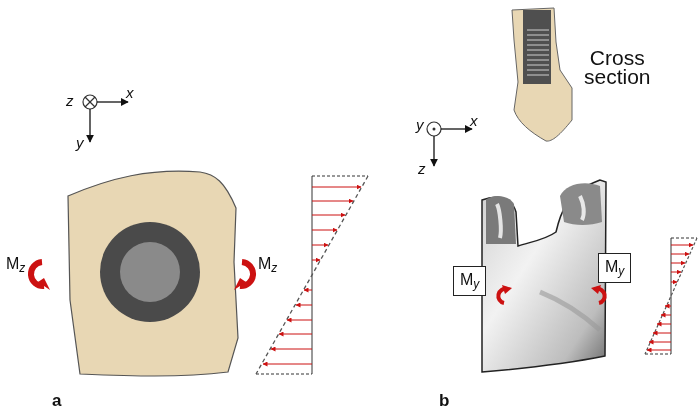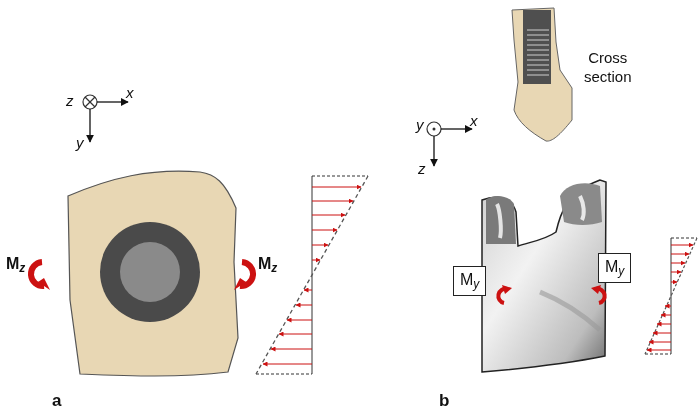--- a/index.html
+++ b/index.html
@@ -1,24 +1,24 @@
 <!DOCTYPE html>
 <html><head>
 <meta charset="utf-8">
 <style>
   html, body { margin: 0; padding: 0; background: #ffffff; }
   body { width: 700px; height: 412px; position: relative; overflow: hidden;
          font-family: "Liberation Sans", sans-serif; }
   svg { position: absolute; left: 0; top: 0; }
   .lbl { position: absolute; color: #111; font-family: "Liberation Sans", sans-serif; }
   .axis { font-style: italic; font-size: 15px; }
-  .mom { font-size: 16px; font-weight: bold; }
+  .mom { font-size: 16px; }
   .mom sub { font-style: italic; font-size: 12px; vertical-align: -3px; }
   .panel { font-weight: bold; font-size: 17px; }
-  .xs { font-size: 15px; text-align: center; line-height: 19px; }
+  .xs { font-size: 21px; text-align: center; line-height: 19px; }
   .boxlbl { position: absolute; background: #fff; border: 1px solid #222; padding: 4px 6px;
             font-size: 16px; color: #111; }
   .boxlbl sub { font-style: italic; font-size: 12px; vertical-align: -3px; }
 </style>
 </head>
 <body>
 
 <svg width="700" height="412" viewBox="0 0 700 412">
   <defs>
     <marker id="ah" viewBox="0 0 10 10" refX="9" refY="5" markerWidth="6" markerHeight="6" orient="auto">

